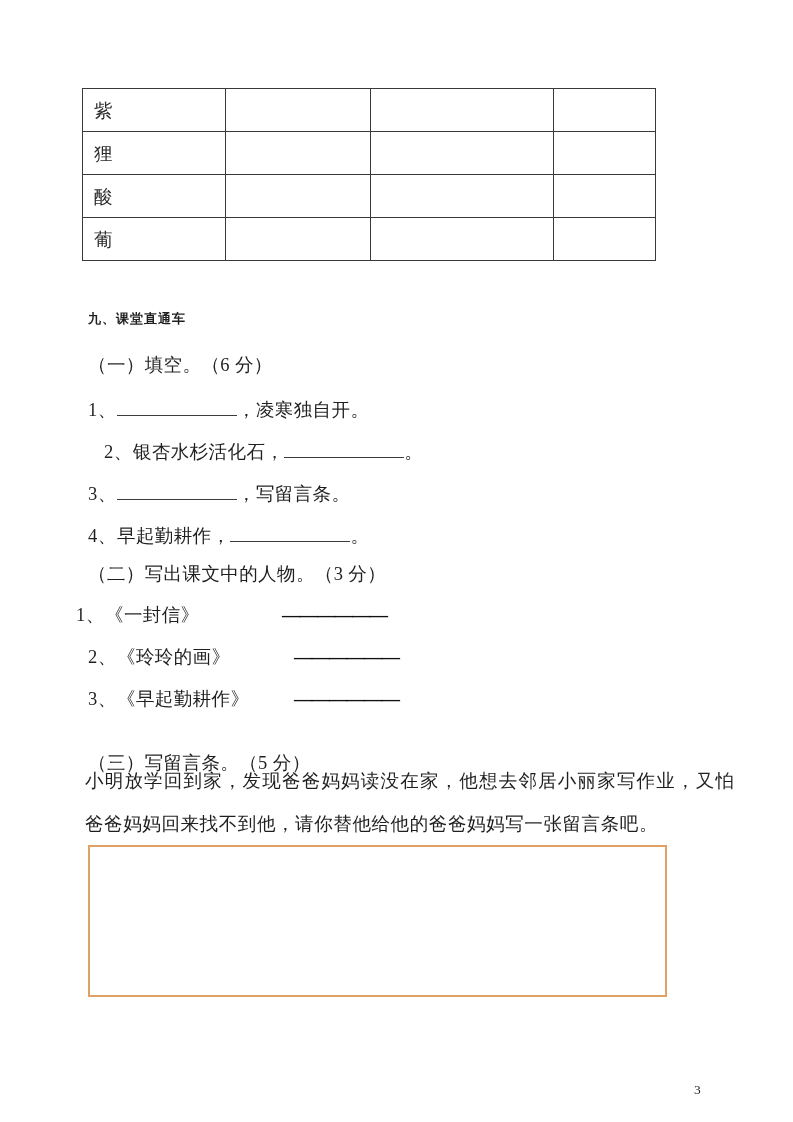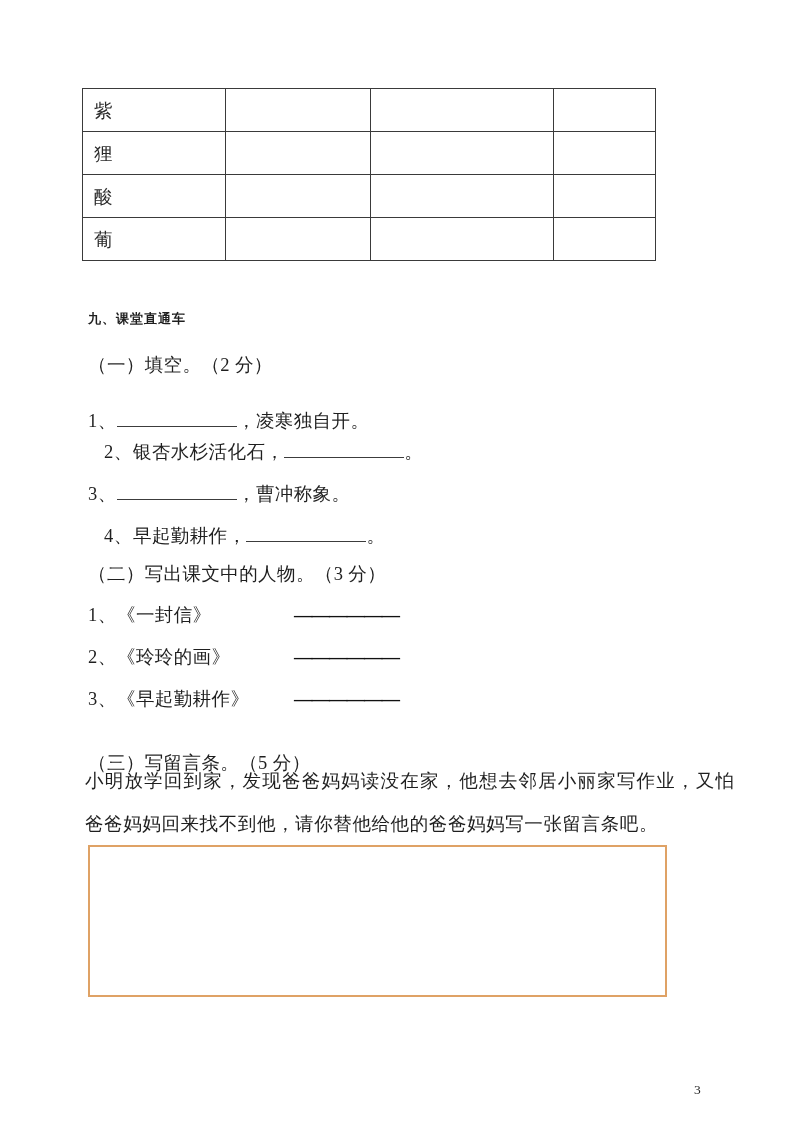--- a/index.html
+++ b/index.html
@@ -88,38 +88,38 @@
       <td class="c0">葡</td>
       <td class="c1"></td>
       <td class="c2"></td>
       <td class="c3"></td>
     </tr>
   </tbody>
     </table>
 
   <div class="line bold-heading" style="left:88px; top:307px;">九、课堂直通车</div>
 
-  <div class="line" style="left:88px; top:353px;">（一）填空。（2 分）</div>
+  <div class="line" style="left:88px; top:353px;">（一）填空。（6 分）</div>
 
-  <div class="line" style="left:88px; top:397px;margin-top:11px;">
+  <div class="line" style="left:88px; top:397px;">
     <span class="item-num">1、</span><span></span><span class="blank"></span><span>，凌寒独自开。</span>
   </div>
   <div class="line" style="left:104px; top:439px;font-family:Liberation Serif, serif;">
     <span class="item-num">2、</span><span>银杏水杉活化石，</span><span class="blank"></span><span>。</span>
   </div>
   <div class="line" style="left:88px; top:481px;">
-    <span class="item-num">3、</span><span></span><span class="blank"></span><span>，曹冲称象。</span>
+    <span class="item-num">3、</span><span></span><span class="blank"></span><span>，写留言条。</span>
   </div>
-  <div class="line" style="left:88px; top:523px;margin-left:16px;">
+  <div class="line" style="left:88px; top:523px;">
     <span class="item-num">4、</span><span>早起勤耕作，</span><span class="blank"></span><span>。</span>
   </div>
 
   <div class="line" style="left:88px; top:562px;">（二）写出课文中的人物。（3 分）</div>
 
-  <div class="line" style="left:88px; top:603px;">
+  <div class="line" style="left:76px; top:603px;">
     <span class="item-num">1、</span><span class="book-title">《一封信》</span><span class="dash-line">——————</span>
   </div>
   <div class="line" style="left:88px; top:645px;">
     <span class="item-num">2、</span><span class="book-title">《玲玲的画》</span><span class="dash-line">——————</span>
   </div>
   <div class="line" style="left:88px; top:687px;">
     <span class="item-num">3、</span><span class="book-title">《早起勤耕作》</span><span class="dash-line">——————</span>
   </div>
 
   <div class="line" style="left:88px; top:730px;margin-top:21px;">（三）写留言条。（5 分）</div>

